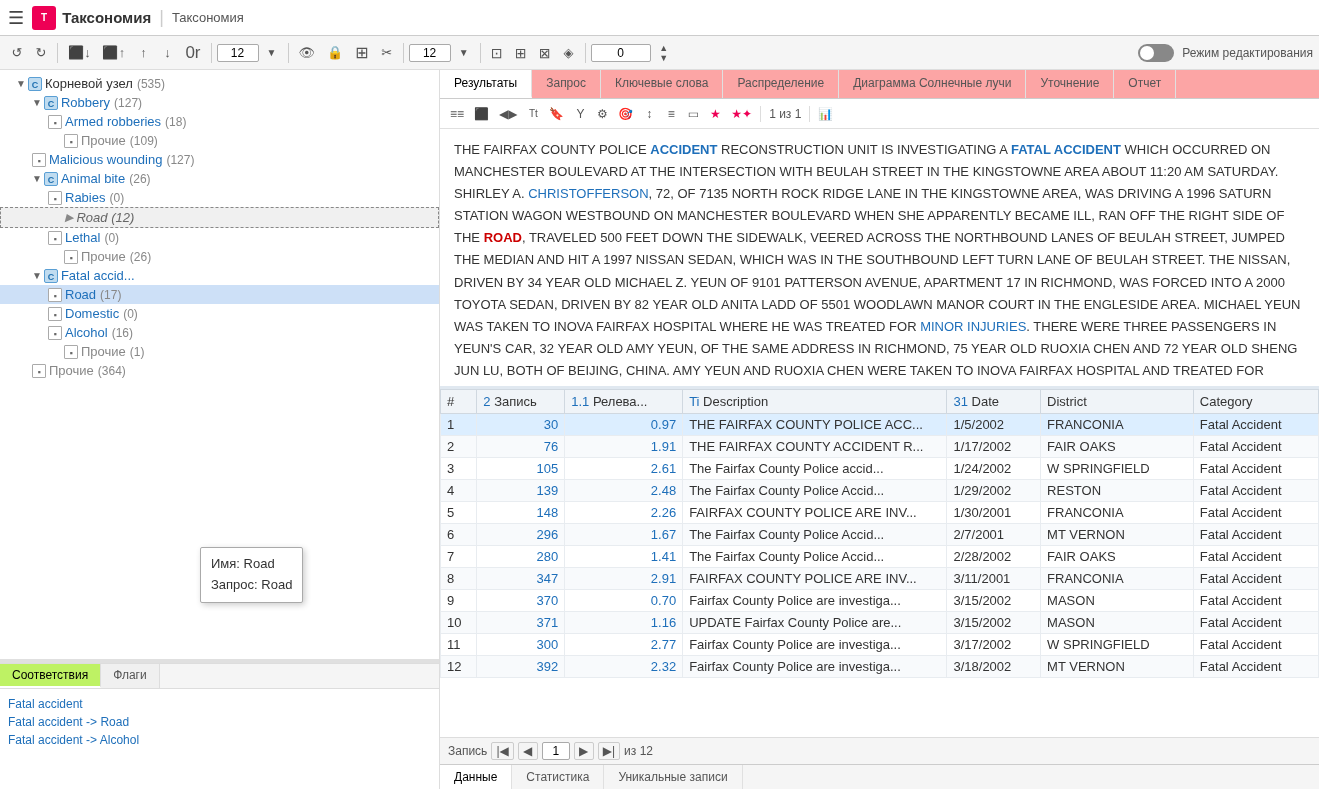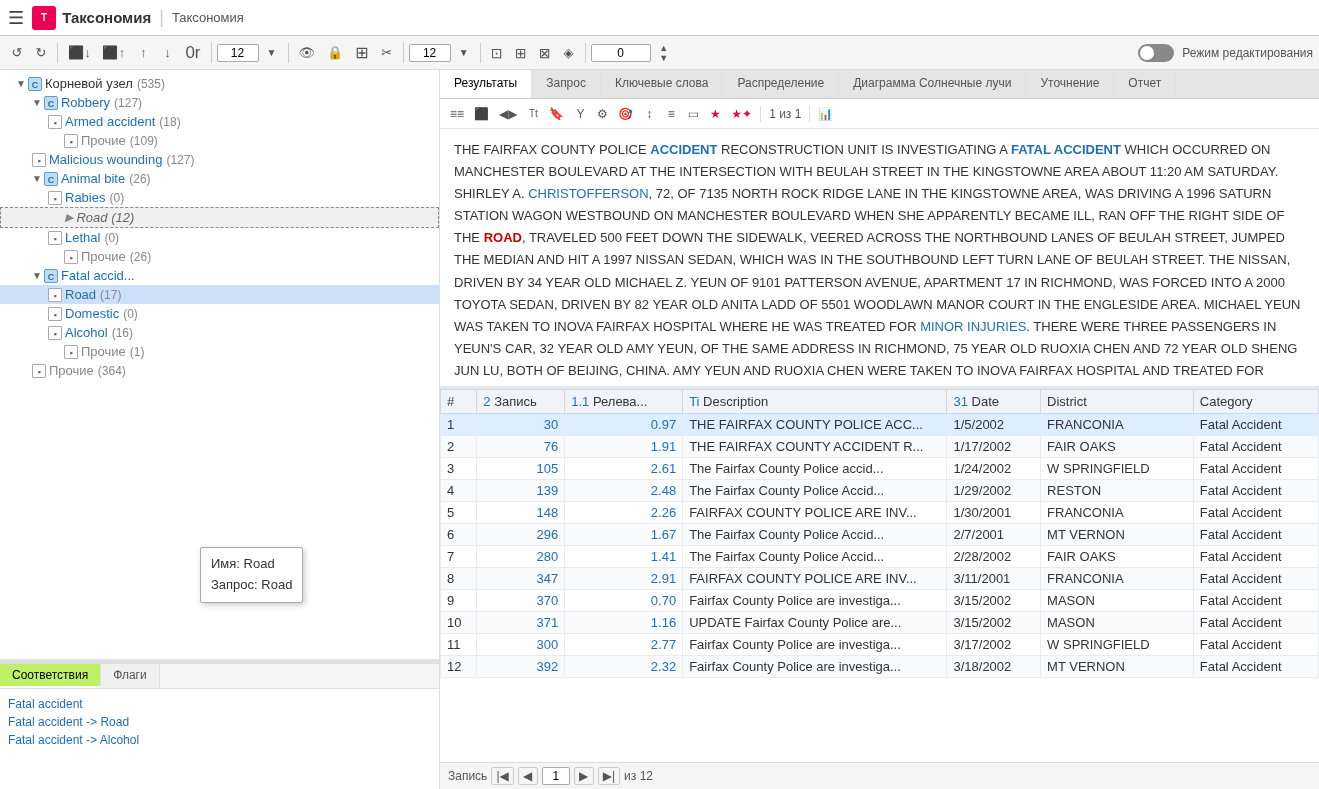--- a/index.html
+++ b/index.html
@@ -52,21 +52,21 @@
     .left-bottom-tabs { display: flex; border-bottom: 1px solid #ddd; }
     .left-bottom-tab { padding: 4px 12px; cursor: pointer; color: #555; border-right: 1px solid #ddd; font-size: 12px; background: #f0f0f0; }
     .left-bottom-tab.active { background: #bef264; color: #000; border-bottom: 2px solid #fff; }
     .left-bottom-content { padding: 6px 8px; background: #fff; min-height: 100px; }
     .match-item { color: #1e6fba; font-size: 12px; padding: 2px 0; cursor: pointer; }
 
     
     .right-panel { flex: 1; background: #fff; display: flex; flex-direction: column; overflow: hidden; }
 
     
-    .tabs-bar { display: flex; border-bottom: 1px solid #ccc; background: #e5e5e5; }
+    .tabs-bar { display: flex; border-bottom: 1px solid #ccc; background: #fca5a5; }
     .tab { padding: 6px 14px; cursor: pointer; color: #555; border-right: 1px solid #e0e0e0; font-size: 12px; }
     .tab.active { background: #fff; color: #000; border-bottom: 2px solid #fff; font-weight: 500; }
 
     
     .action-toolbar { display: flex; align-items: center; padding: 3px 6px; border-bottom: 1px solid #e0e0e0; gap: 2px; background: #fff; height: 30px; }
     .at-btn { background: none; border: 1px solid transparent; border-radius: 2px; padding: 1px 3px; cursor: pointer; color: #555; font-size: 12px; display: flex; align-items: center; justify-content: center; min-width: 20px; height: 20px; }
     .at-sep { width: 1px; background: #ddd; height: 16px; margin: 0 2px; }
     .at-page-info { font-size: 12px; color: #555; margin: 0 4px; }
 
     
@@ -168,21 +168,21 @@
 
       <div class="tree-node indent-2">
         <span class="tree-arrow">▼</span>
         <span class="node-c-icon">C</span>
         <span class="tree-label blue">Robbery</span>
         <span class="tree-count">(127)</span>
       </div>
 
       <div class="tree-node indent-3">
         <span class="node-d-icon">▪</span>
-        <span class="tree-label blue">Armed accident</span>
+        <span class="tree-label blue">Armed robberies</span>
         <span class="tree-count">(18)</span>
       </div>
 
       <div class="tree-node indent-4">
         <span class="node-d-icon">▪</span>
         <span class="tree-label gray">Прочие</span>
         <span class="tree-count">(109)</span>
       </div>
 
       <div class="tree-node indent-2">
@@ -447,15 +447,20 @@
     <div class="pagination-bar">
       <span class="pg-label">Запись</span>
       <button class="pg-btn">|◀</button>
       <button class="pg-btn">◀</button>
       <input class="pg-input" type="text" value="1" style="">
       <button class="pg-btn">▶</button>
       <button class="pg-btn">▶|</button>
       <span class="pg-of">из 12</span>
     </div>
 
+    <div class="bottom-tabs-bar">
+      <div class="bottom-tab active">Данные</div>
+      <div class="bottom-tab">Статистика</div>
+      <div class="bottom-tab">Уникальные записи</div>
+    </div>
 
   </div>
 </div>
 
 </body></html>

